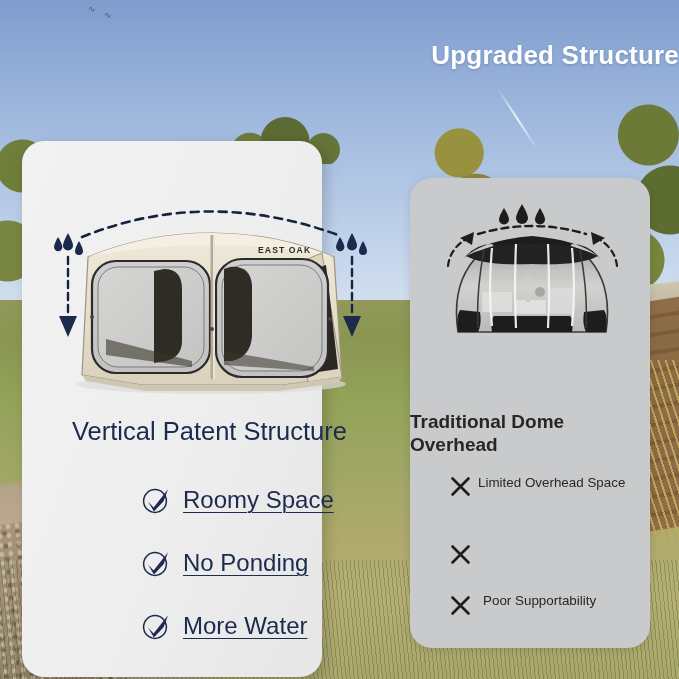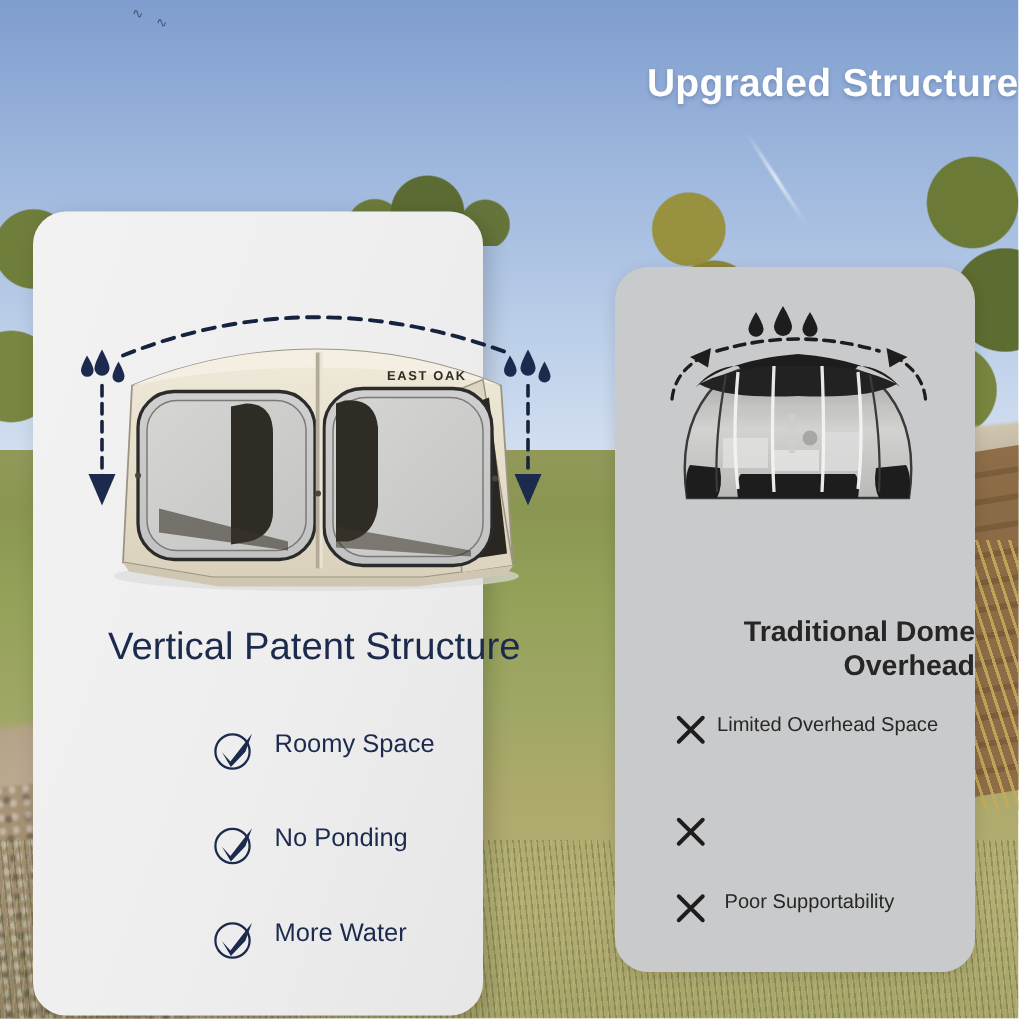--- a/index.html
+++ b/index.html
@@ -123,32 +123,32 @@
   
   .illo-left{position:absolute;left:24px;top:38px;width:330px;height:220px;}
   .illo-right{position:absolute;left:20px;top:22px;width:205px;height:165px;}
 
   
   .h-left{
     position:absolute;left:0;top:276px;width:375px;text-align:center;
     font-size:25.5px;font-weight:normal;color:#1b2a4d;
   }
   .h-right{
-    position:absolute;left:0;top:232px;width:240px;text-align:right;
+    position:absolute;left:0;top:232px;width:240px;text-align:left;
     font-size:19px;font-weight:bold;color:#262626;line-height:1.22;
   }
 
   
   .feat-list{position:absolute;left:0;top:342px;width:375px;}
   .feat{position:relative;height:63px;}
   .feat .ck{position:absolute;left:119px;top:2px;width:30px;height:30px;}
   .feat .ftxt{
     position:absolute;left:161px;top:3px;
-    font-size:17px;color:#1b2a4d;
-    text-underline-offset:4px;text-decoration-thickness:1.4px;
+    font-size:24px;color:#1b2a4d;
+    text-decoration:underline;text-underline-offset:4px;text-decoration-thickness:1.4px;
     white-space:nowrap;
   }
 
   
   .con-list{position:absolute;left:0;top:296px;width:240px;}
   .con{position:relative;min-height:59px;}
   .con .xi{position:absolute;left:40px;top:2px;width:21px;height:21px;}
   .con .ctxt{
     position:absolute;left:68px;top:0px;width:165px;
     font-size:13.4px;color:#272727;line-height:1.32;

